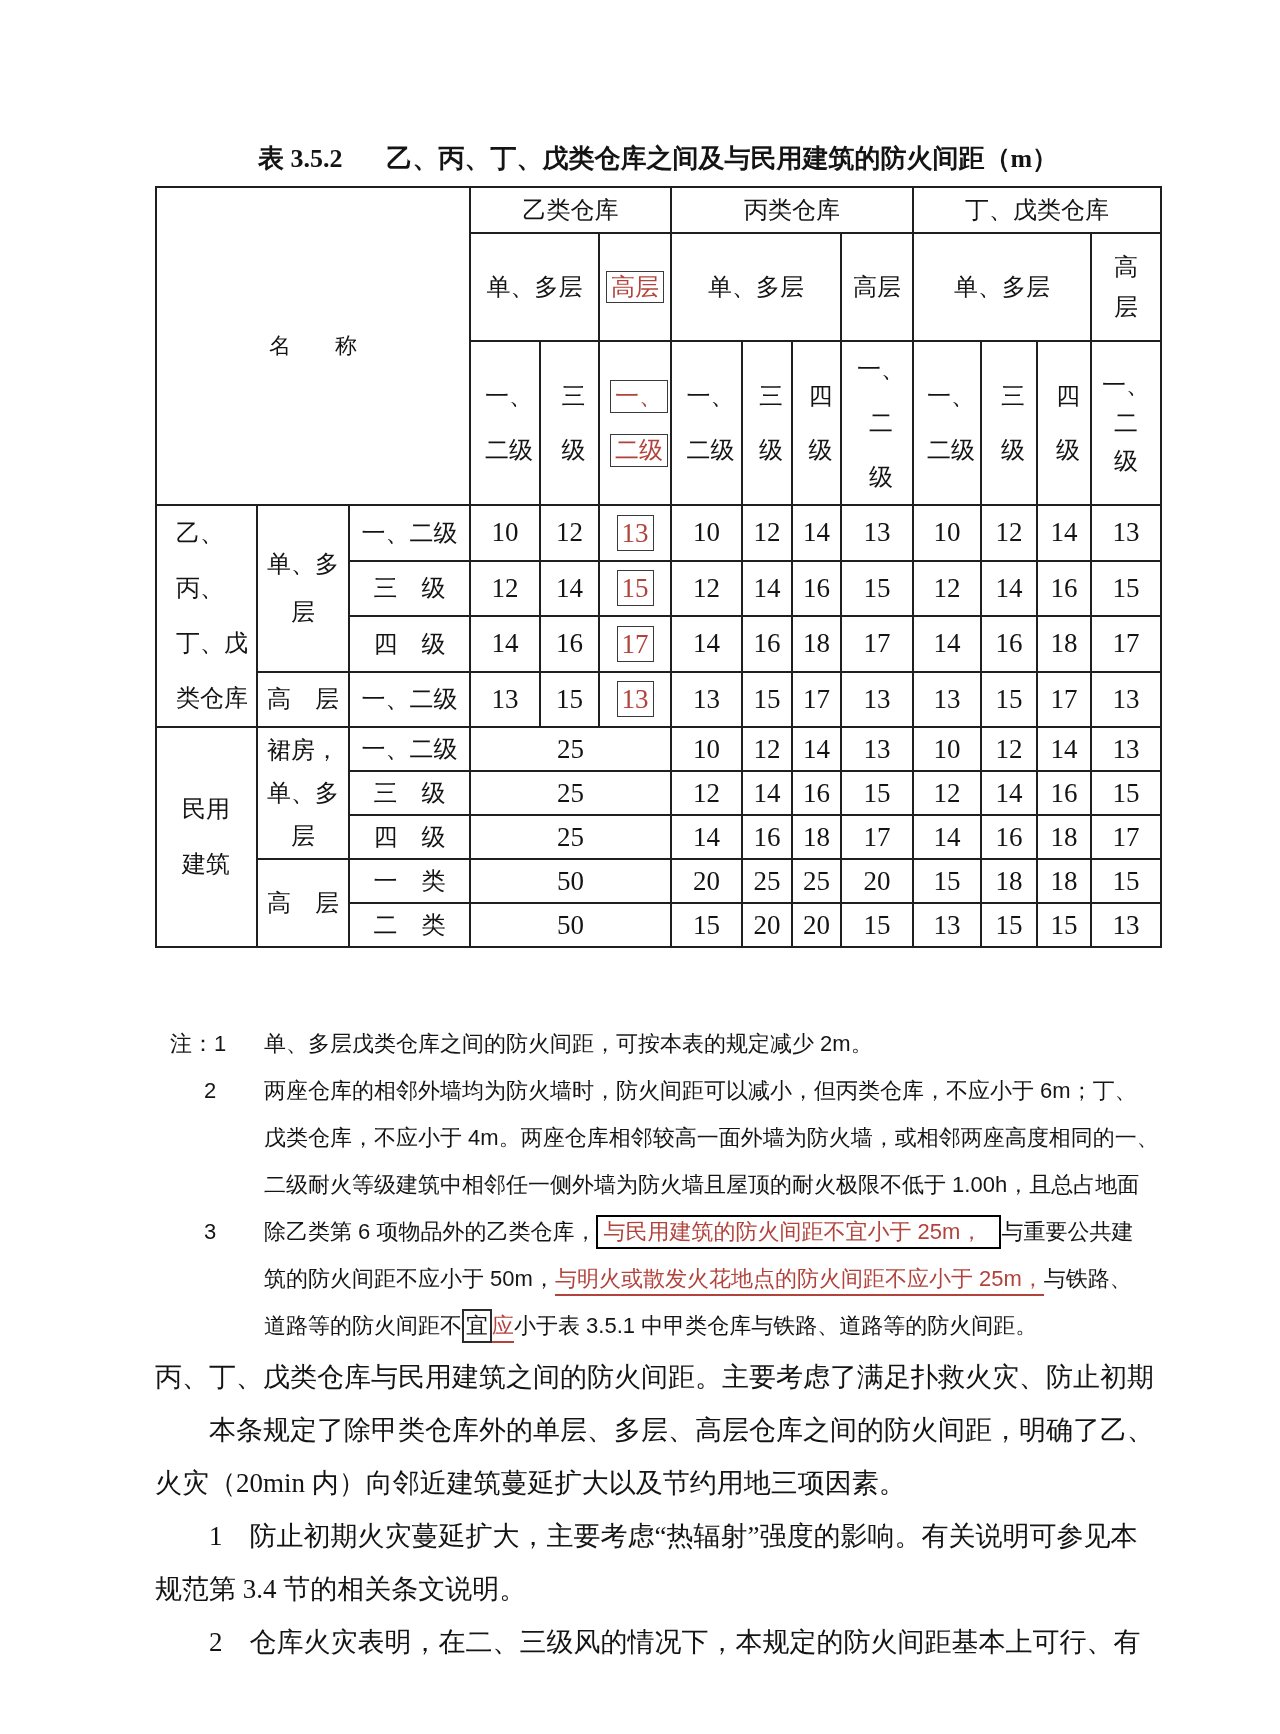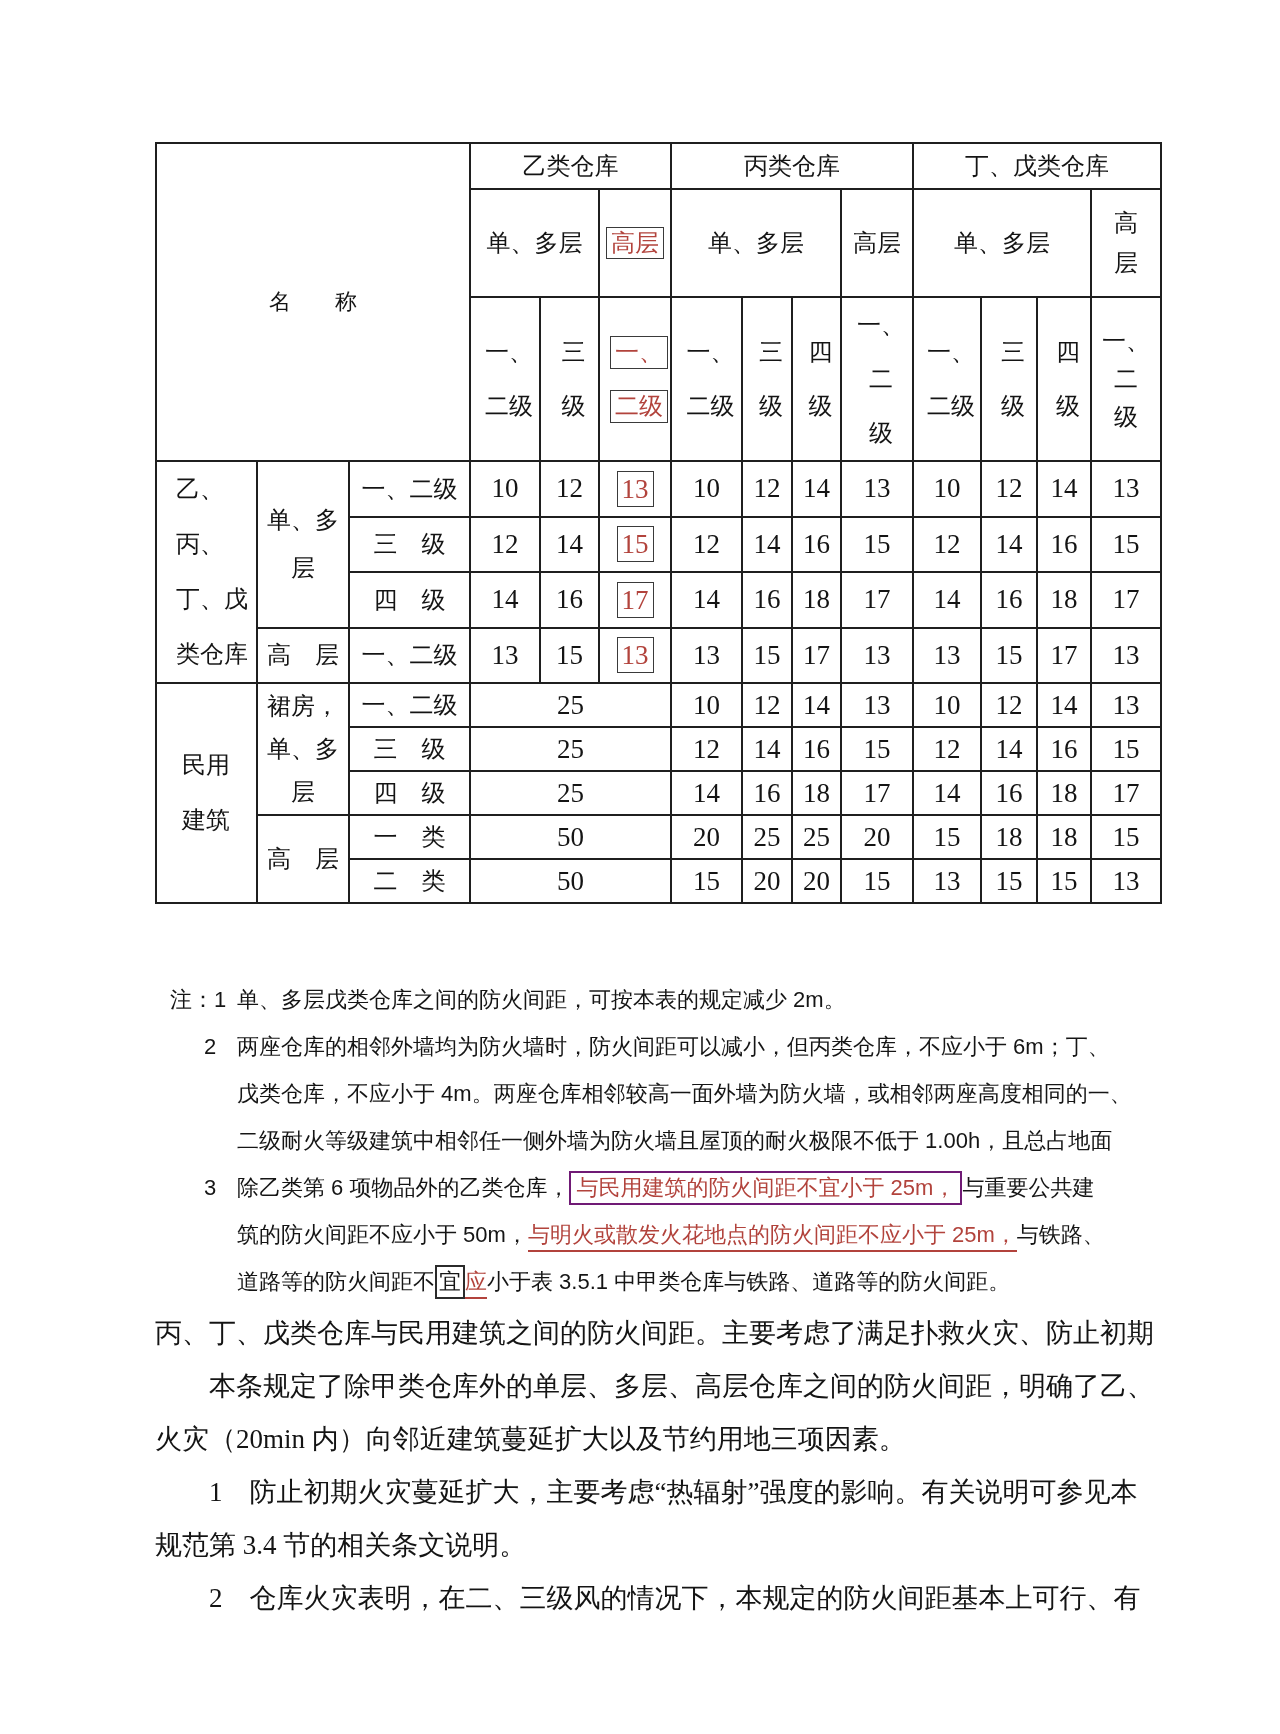--- a/index.html
+++ b/index.html
@@ -64,25 +64,25 @@
   .notes{
     margin-top:72px;
     padding-left:15px;
     font-family:"Liberation Sans","DejaVu Sans",sans-serif;
     font-size:22px;
     color:#151515;
   }
   .note-line{display:flex;line-height:47px;white-space:nowrap;}
   .note-label{flex:0 0 67px;width:67px;box-sizing:border-box;}
   .note-label.mid{padding-left:34px;}
-  .note-text{flex:1;}
+  .note-text{flex:1;margin-left:27px;}
   .seg-redbox{
     color:var(--red);
-    border:2px solid #701a75;
-    padding:2px 5px 3px 5px;
+    border:2px solid #000000;
+    padding:2px 17px 3px 5px;
   }
   .seg-redul{
     color:var(--red);
     border-bottom:2px solid var(--red);
     padding-bottom:3px;
   }
   .seg-box{
     border:2px solid #2b2b2b;
     padding:2px 2px 3px 2px;
   }
@@ -102,20 +102,23 @@
     width:958px;
     white-space:nowrap;
   }
   .body-line.indent{text-indent:54px;}
 </style>
 </head>
 <body>
 
 <div class="page">
 
+  <div class="tbl-title">
+    <span>表 3.5.2</span><span class="gap"></span><span>乙、丙、丁、戊类仓库之间及与民用建筑的防火间距（m）</span>
+  </div>
 
   <table class="fire">
     <colgroup>
         <col style="width: 101px;">
         <col style="width: 92px;">
         <col style="width: 121px;">
         <col style="width: 70px;">
         <col style="width: 59px;">
         <col style="width: 72px;">
         <col style="width: 71px;">

